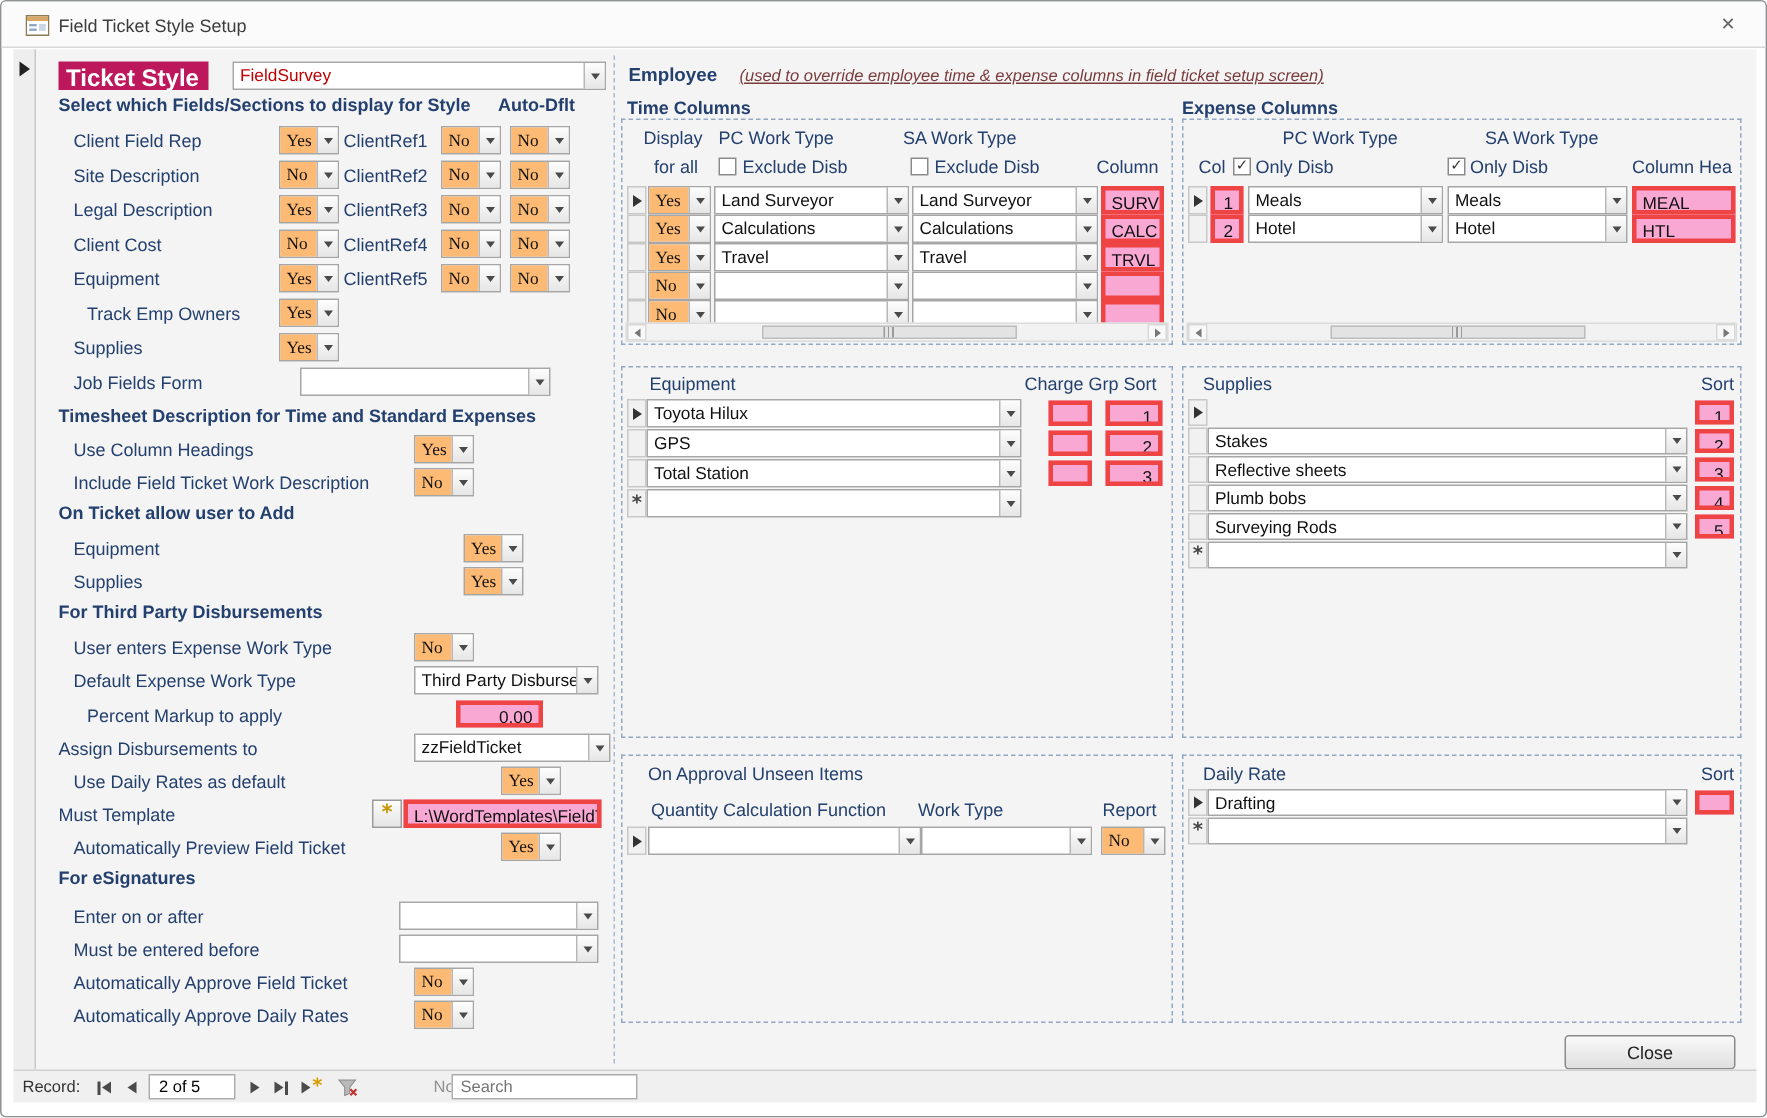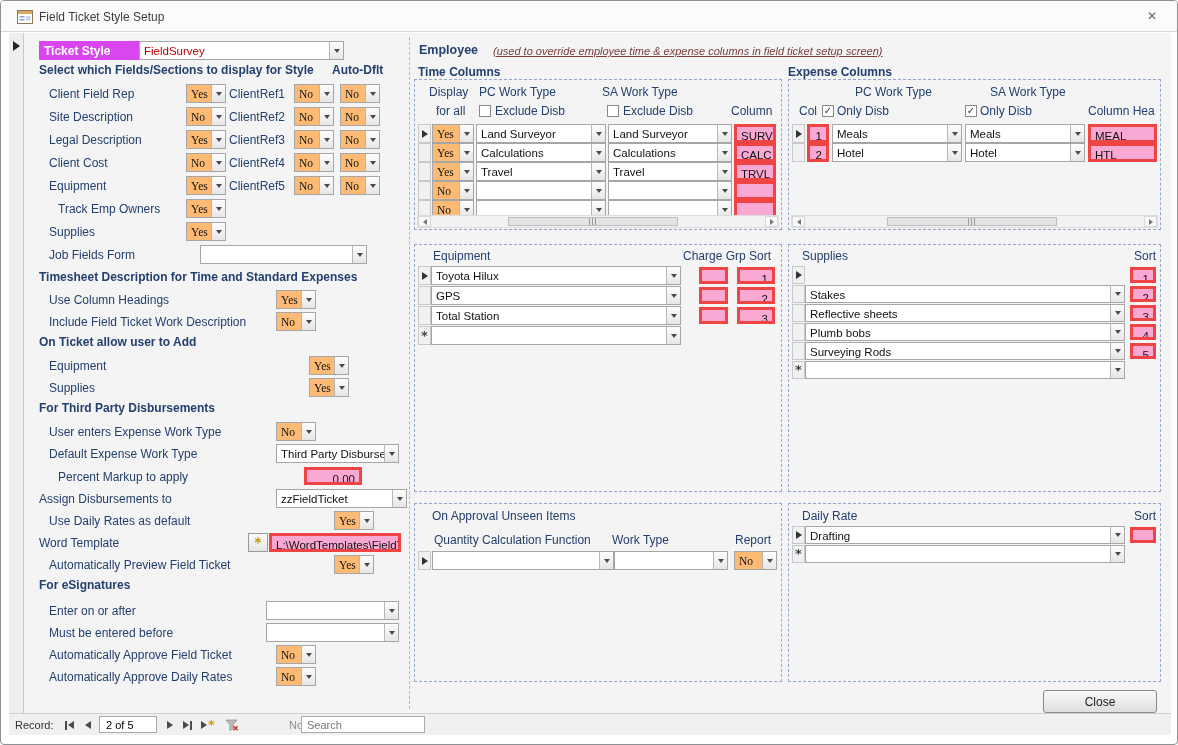--- a/index.html
+++ b/index.html
@@ -17,22 +17,22 @@
   .form { position:absolute; left:8px; top:32px; width:1162px; height:680px; background:#F4F4F4; }
   .selstrip { position:absolute; left:8px; top:32px; width:15px; height:680px;
               background:#EEEEEE; border-right:1px solid #C9C9C9; }
   .form-tri { position:absolute; left:12px; top:40px; width:0; height:0;
               border-top:5px solid transparent; border-bottom:5px solid transparent; border-left:7px solid #222; }
   .vsep { position:absolute; left:408px; top:36px; height:672px; width:0; border-left:1px dashed #A9B9D1; }
 
   .lbl { position:absolute; color:#24406E; white-space:nowrap; font-size:12px; line-height:14px; }
   .b { font-weight:bold; }
   .note { position:absolute; font-style:italic; color:#7A3C3C; font-size:11px; white-space:nowrap;text-decoration:underline; }
-  .dark-label { position:absolute; background:#d946ef; color:#fff; font-weight:bold;
-                font-size:12px; padding:3px 0 0 5px; }
+  .dark-label { position:absolute; background:#be185d; color:#fff; font-weight:bold;
+                font-size:16px; padding:3px 0 0 5px; }
 
   .combo { position:absolute; height:19px; background:#fff; border:1px solid #A6A6A6; }
   .combo .ct { position:absolute; left:0; top:0; bottom:0; right:14px; padding:3px 2px 0 4px;
                font-size:11.5px; overflow:hidden; white-space:nowrap; color:#111; }
   .combo.yellow .ct { background:#fdba74;font-family:Liberation Serif, serif; }
   .combo.red .ct { color:#C00000; }
   .combo .cb { position:absolute; top:0; bottom:0; right:0; width:14px;
                background:linear-gradient(#FDFDFD,#E6E6E6); border-left:1px solid #B7B7B7;
                display:flex; align-items:center; justify-content:center; }
   .combo .cb::after { content:""; width:0; height:0;
@@ -102,21 +102,21 @@
     <span class="ttext">Field Ticket Style Setup</span>
     <span class="tclose glyph">✕</span>
   </div>
 
   <div class="form"></div>
   <div class="selstrip"></div>
   <div class="form-tri"></div>
   <div class="vsep"></div>
 
   <div class="dark-label" style="left:38px;top:40px;width:100px;height:19px">Ticket Style</div>
-  <div class="combo red" style="left:138px;top:40px;width:205px">
+  <div class="combo red" style="left:154px;top:40px;width:249px">
     <span class="ct">FieldSurvey</span>
     <span class="cb"></span>
   </div>
 
   <span class="lbl b" style="left:38px;top:62px">Select which Fields/Sections to display for Style</span>
   <span class="lbl b" style="left:331px;top:62px">Auto-Dflt</span>
 
   <span class="lbl" style="left:48px;top:86px">Client Field Rep</span>
   <div class="combo yellow" style="left:185px;top:83px;width:40px">
     <span class="ct">Yes</span>
@@ -260,21 +260,21 @@
     <span class="ct">zzFieldTicket</span>
       <span class="cb"></span>
     </div>
 
   <span class="lbl" style="left:48px;top:513px">Use Daily Rates as default</span>
   <div class="combo yellow" style="left:333px;top:510px;width:40px">
     <span class="ct">Yes</span>
       <span class="cb"></span>
     </div>
 
-  <span class="lbl" style="left:38px;top:535px">Word Template</span>
+  <span class="lbl" style="left:38px;top:535px">Must Template</span>
   <div class="bld-btn">
     <span class="bstar glyph">*</span></div>
   <div class="tbox" style="left:268px;top:532px;width:132px;height:19px">L:\WordTemplates\FieldTicketTempla</div>
 
   <span class="lbl" style="left:48px;top:557px">Automatically Preview Field Ticket</span>
   <div class="combo yellow" style="left:333px;top:554px;width:40px">
     <span class="ct">Yes</span>
       <span class="cb"></span>
     </div>
 

